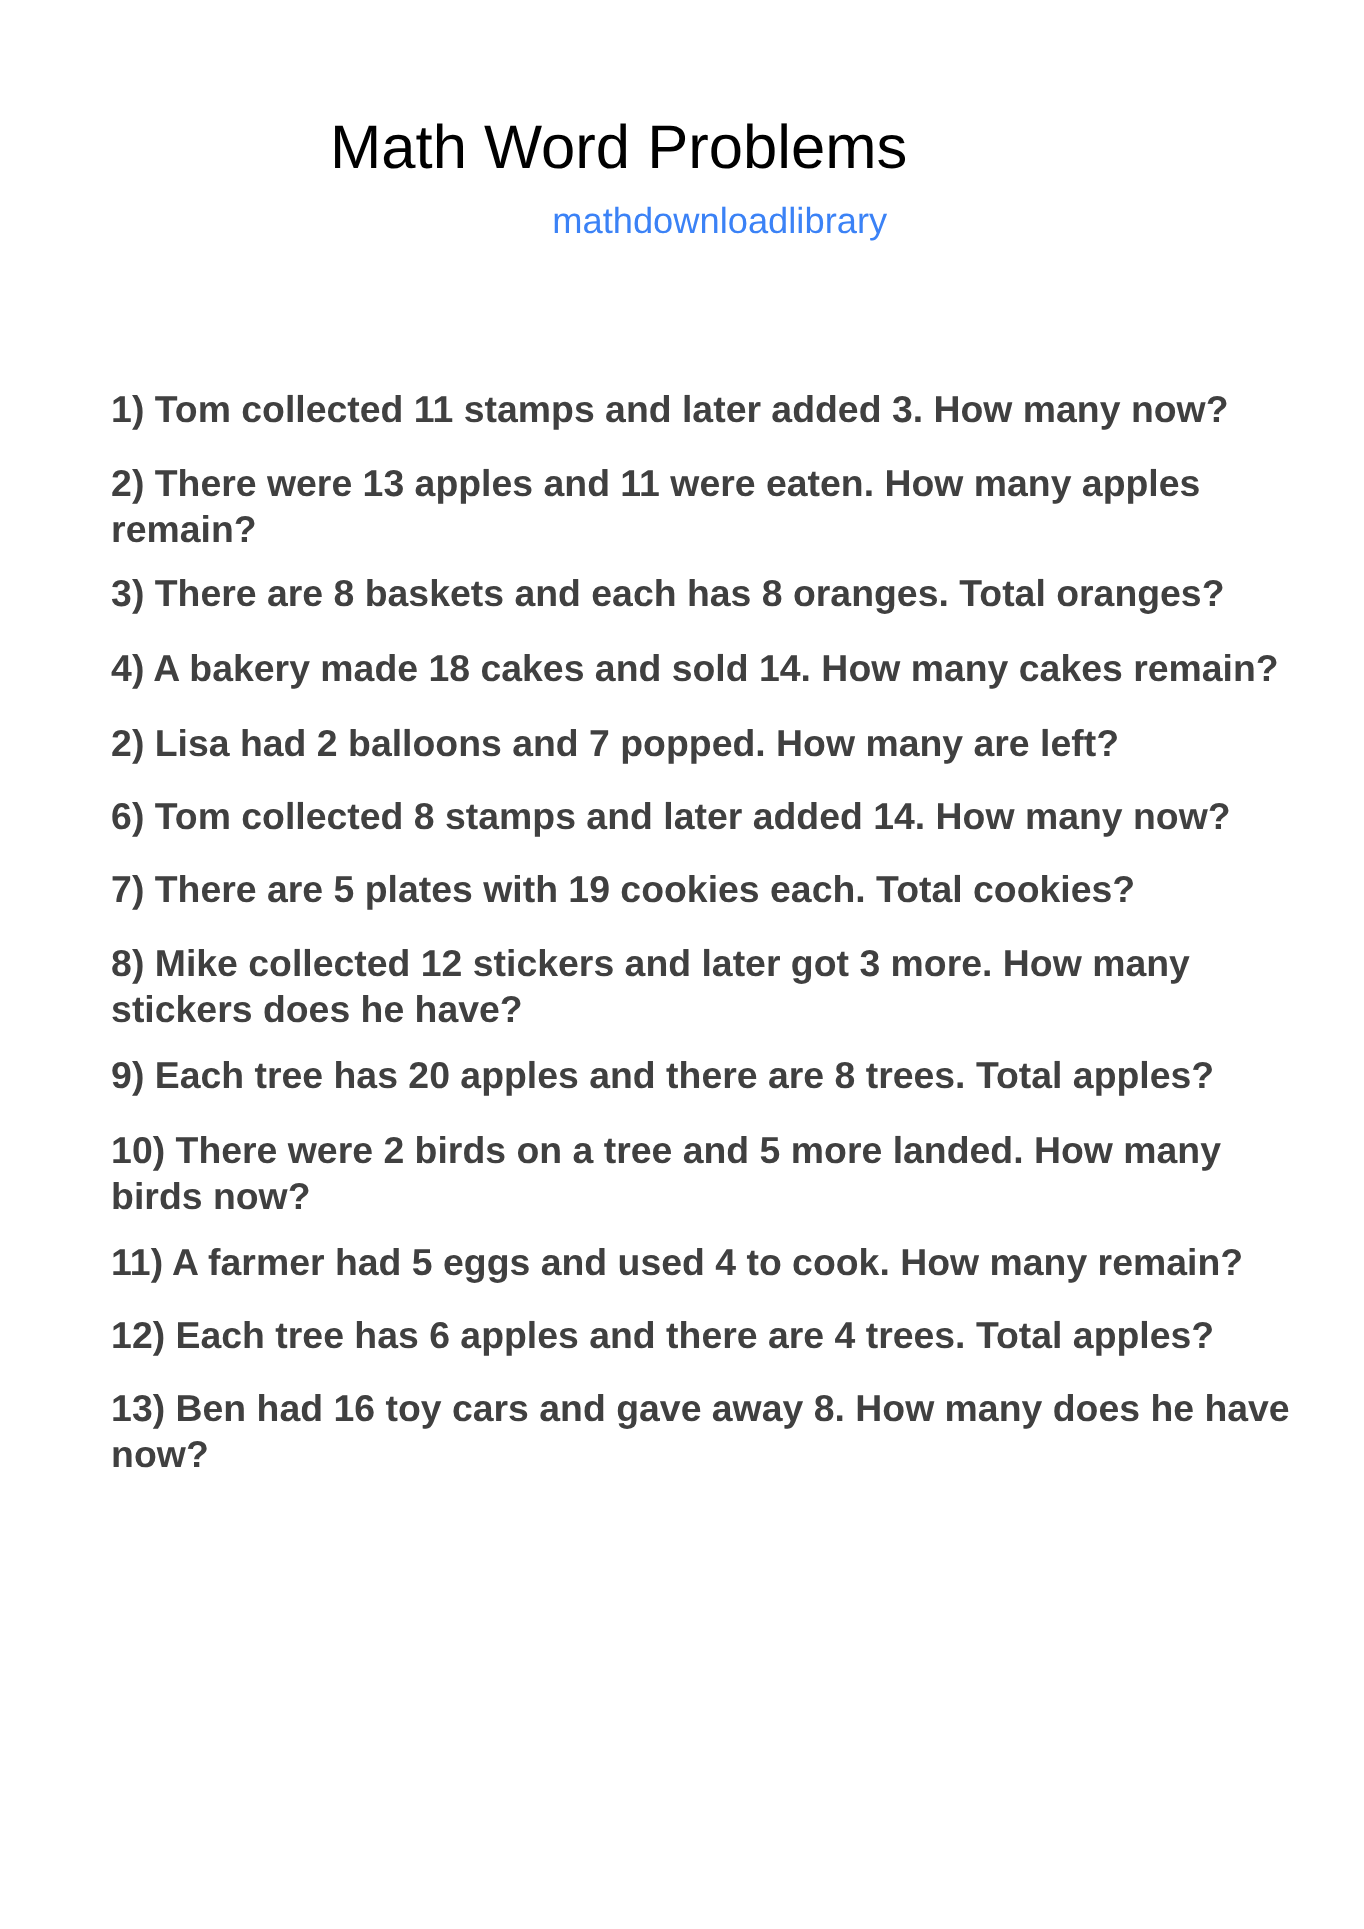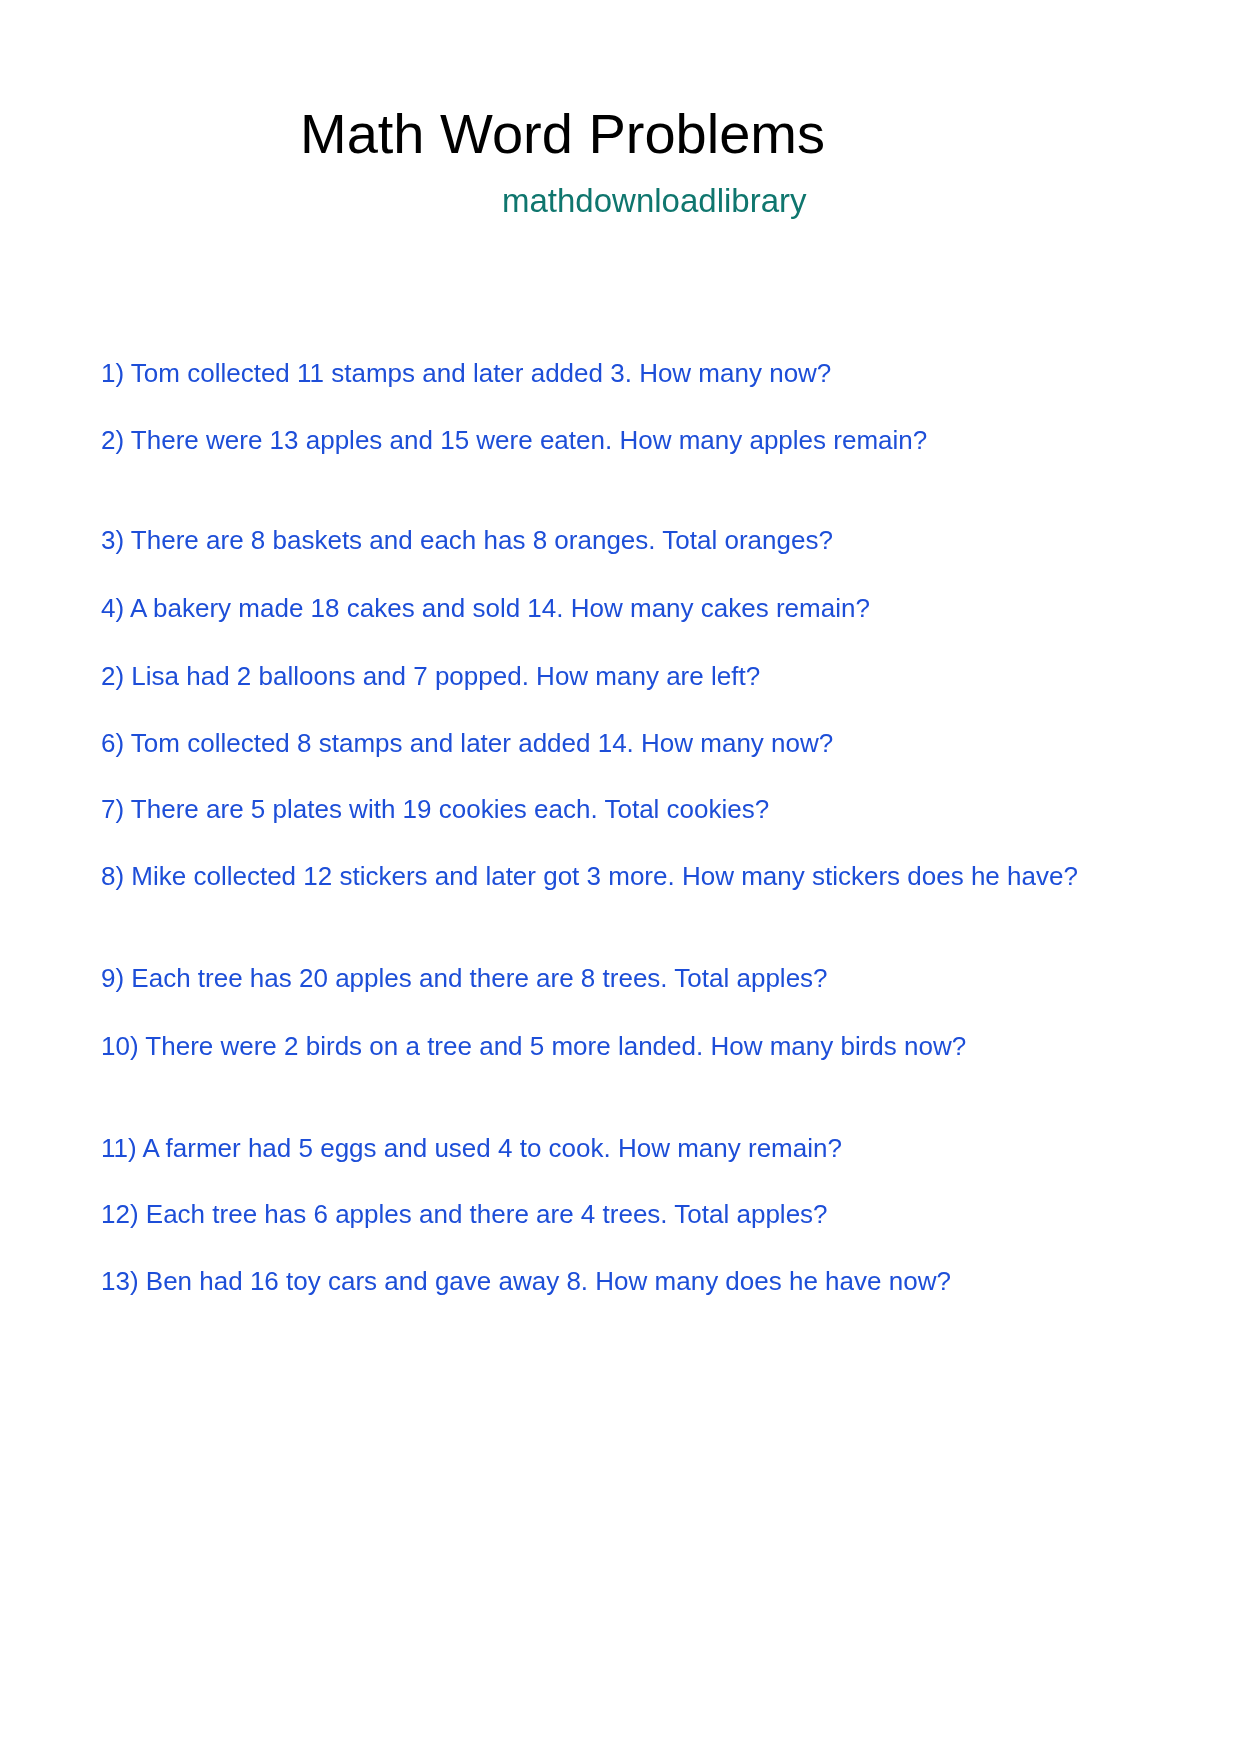--- a/index.html
+++ b/index.html
@@ -1,35 +1,35 @@
 <!DOCTYPE html>
 <html><head>
 <meta charset="utf-8">
 <style>
   html, body { margin: 0; padding: 0; background: #ffffff; }
   body { width: 1240px; height: 1754px; position: relative; overflow: hidden;
          font-family: "Liberation Sans", sans-serif; color: #000; }
   .title { position: absolute; left: 300px; top: 100px; font-size: 56px; line-height: 68px;
            white-space: nowrap; color: #000; }
   .subtitle { position: absolute; left: 502px; top: 182px; font-size: 33px; line-height: 38px;
-              white-space: nowrap; color: #0f766e; }
+              white-space: nowrap; color: #3b82f6; }
   .problems { position: absolute; left: 101px; top: 0; width: 1080px; }
-  .problem { position: absolute; left: 0; width: 1080px; font-size: 26px; line-height: 42px;
-             color: #1d4ed8; margin: 0; }
+  .problem { position: absolute; left: 0; width: 1080px; font-size: 34px; line-height: 42px;
+             color: #404040; margin: 0; font-weight: bold; }
 </style>
 </head>
 <body>
 
 <div>
   <div class="title">Math Word Problems</div>
   <div class="subtitle">mathdownloadlibrary</div>
 
   <div class="problems">
     <p class="problem" style="top:352px">1) Tom collected 11 stamps and later added 3. How many now?</p>
-    <p class="problem" style="top:419px">2) There were 13 apples and 15 were eaten. How many apples remain?</p>
+    <p class="problem" style="top:419px">2) There were 13 apples and 11 were eaten. How many apples remain?</p>
     <p class="problem" style="top:519px">3) There are 8 baskets and each has 8 oranges. Total oranges?</p>
     <p class="problem" style="top:587px">4) A bakery made 18 cakes and sold 14. How many cakes remain?</p>
     <p class="problem" style="top:655px">2) Lisa had 2 balloons and 7 popped. How many are left?</p>
     <p class="problem" style="top:722px">6) Tom collected 8 stamps and later added 14. How many now?</p>
     <p class="problem" style="top:788px">7) There are 5 plates with 19 cookies each. Total cookies?</p>
     <p class="problem" style="top:855px">8) Mike collected 12 stickers and later got 3 more. How many stickers does he have?</p>
     <p class="problem" style="top:957px">9) Each tree has 20 apples and there are 8 trees. Total apples?</p>
     <p class="problem" style="top:1025px">10) There were 2 birds on a tree and 5 more landed. How many birds now?</p>
     <p class="problem" style="top:1127px">11) A farmer had 5 eggs and used 4 to cook. How many remain?</p>
     <p class="problem" style="top:1193px">12) Each tree has 6 apples and there are 4 trees. Total apples?</p>

